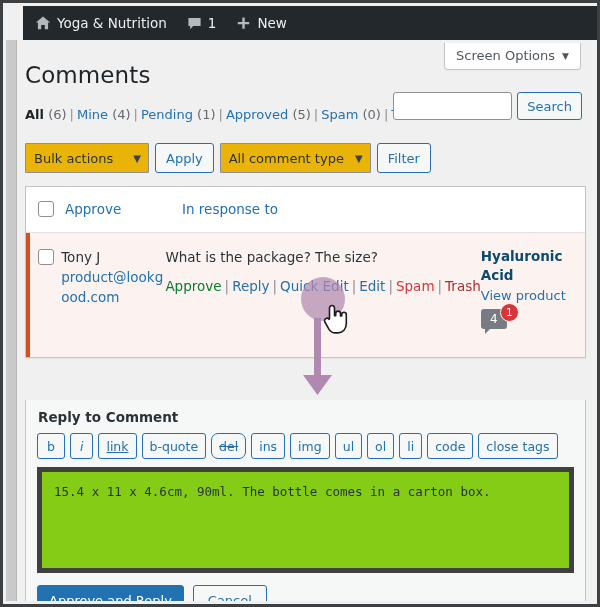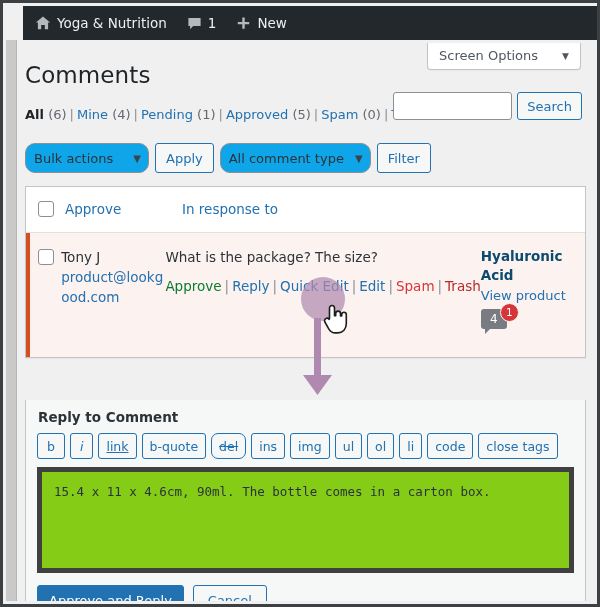--- a/index.html
+++ b/index.html
@@ -78,21 +78,21 @@
     top: 3px;
     background: #ffffff;
     border: 1px solid #c3c4c7;
     border-top: none;
     border-radius: 0 0 4px 4px;
     padding: 5px 11px 6px 11px;
     font-size: 13px;
     color: #50575e;
     display: flex;
     align-items: center;
-    gap: 24px;
+    gap: 7px;
     box-shadow: 0 1px 1px rgba(0,0,0,0.04);
     margin-left: 16px;
   }
   .caret { font-size: 9px; color: #50575e; }
 
   
   .page-title {
     position: absolute;
     left: 8px;
     top: 22px;
@@ -161,22 +161,22 @@
     gap: 6px;
   }
   .select-wrap {
     position: relative;
     display: inline-block;
   }
   select.wp-select {
     height: 30px;
     box-sizing: border-box;
     border: 1px solid #8c8f94;
-    border-radius: 10px;
-    background: #0ea5e9;
+    border-radius: 1px;
+    background: #eab308;
     font-size: 13px;
     color: #2c3338;
     padding: 0 26px 0 8px;
     font-family: "DejaVu Sans", sans-serif;
     -webkit-appearance: none;
     appearance: none;
     cursor: pointer;
   }
   .sel-arrow {
     position: absolute;

